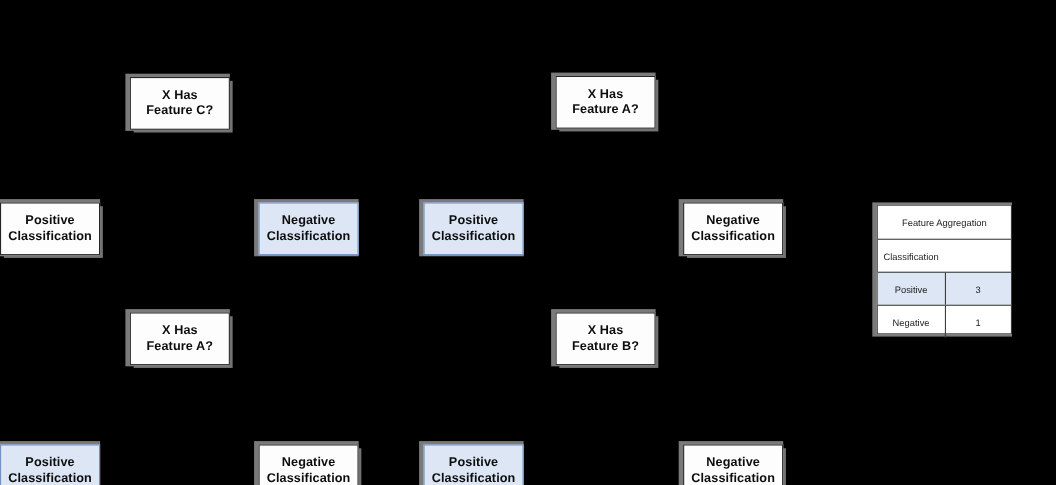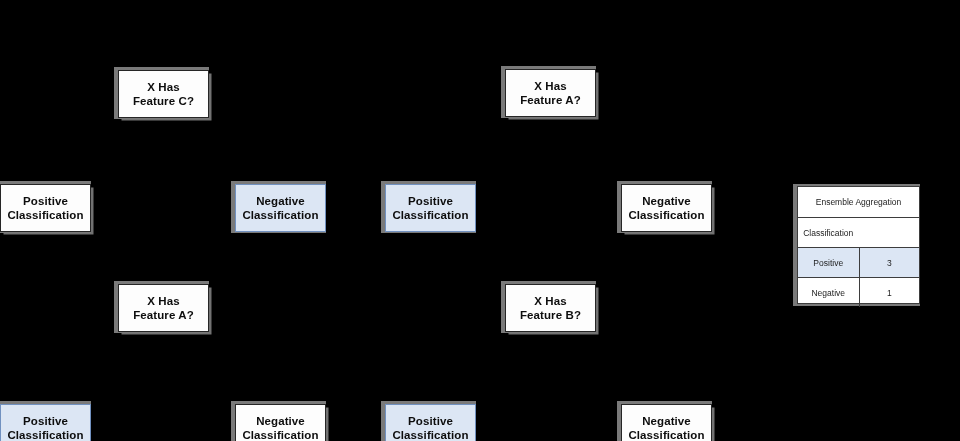--- a/index.html
+++ b/index.html
@@ -122,21 +122,21 @@
 Classification</span></div>
     <div class="shadowplate" style="left: 381px; top: 389px; width: 95px; height: 52px;"></div>
     <div class="node accent" style="left: 385px; top: 392px; width: 91px; height: 48px;"><span class="label">Positive
 Classification</span></div>
     <div class="shadowplate" style="left: 617px; top: 389px; width: 95px; height: 52px;"></div>
     <div class="node plain" style="left: 621px; top: 392px; width: 91px; height: 48px;"><span class="label">Negative
 Classification</span></div>
     <div class="agg-shadow" style="left: 793px; top: 172px; width: 127px; height: 122px;"></div>
     <div class="agg-table" style="left: 797px; top: 174px; width: 123px; height: 118px;">
       <div class="trow">
-        <div class="cell full">Ensemble Aggregation</div>
+        <div class="cell full">Feature Aggregation</div>
       </div>
       <div class="trow">
         <div class="cell half">Classification</div>
       </div>
       <div class="trow hl">
         <div class="cell half">Positive</div>
         <div class="cell half">3</div>
       </div>
       <div class="trow">
         <div class="cell half">Negative</div>

